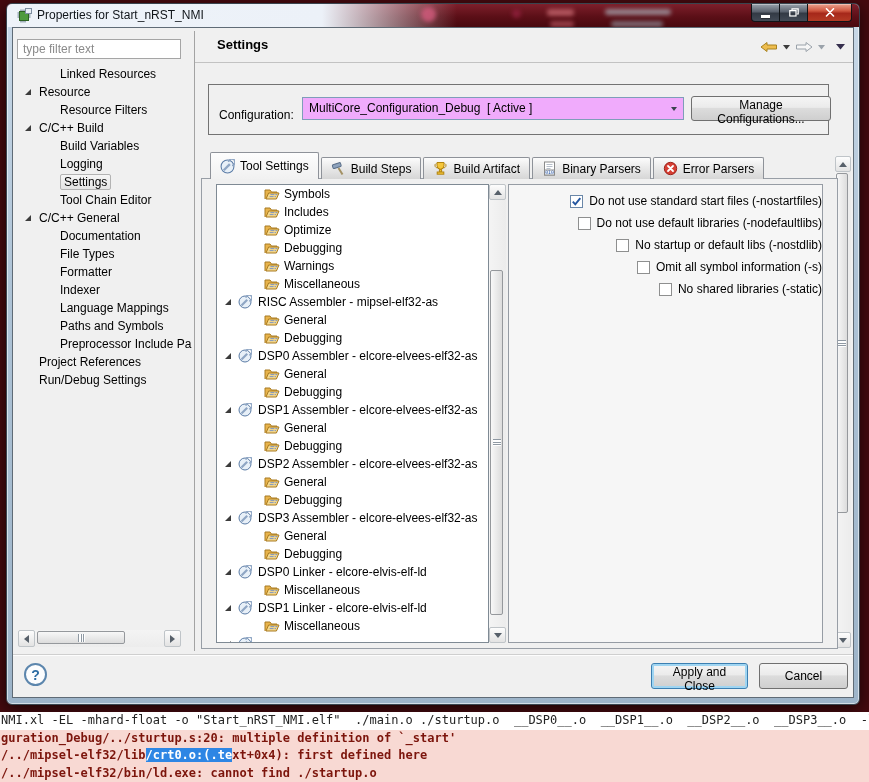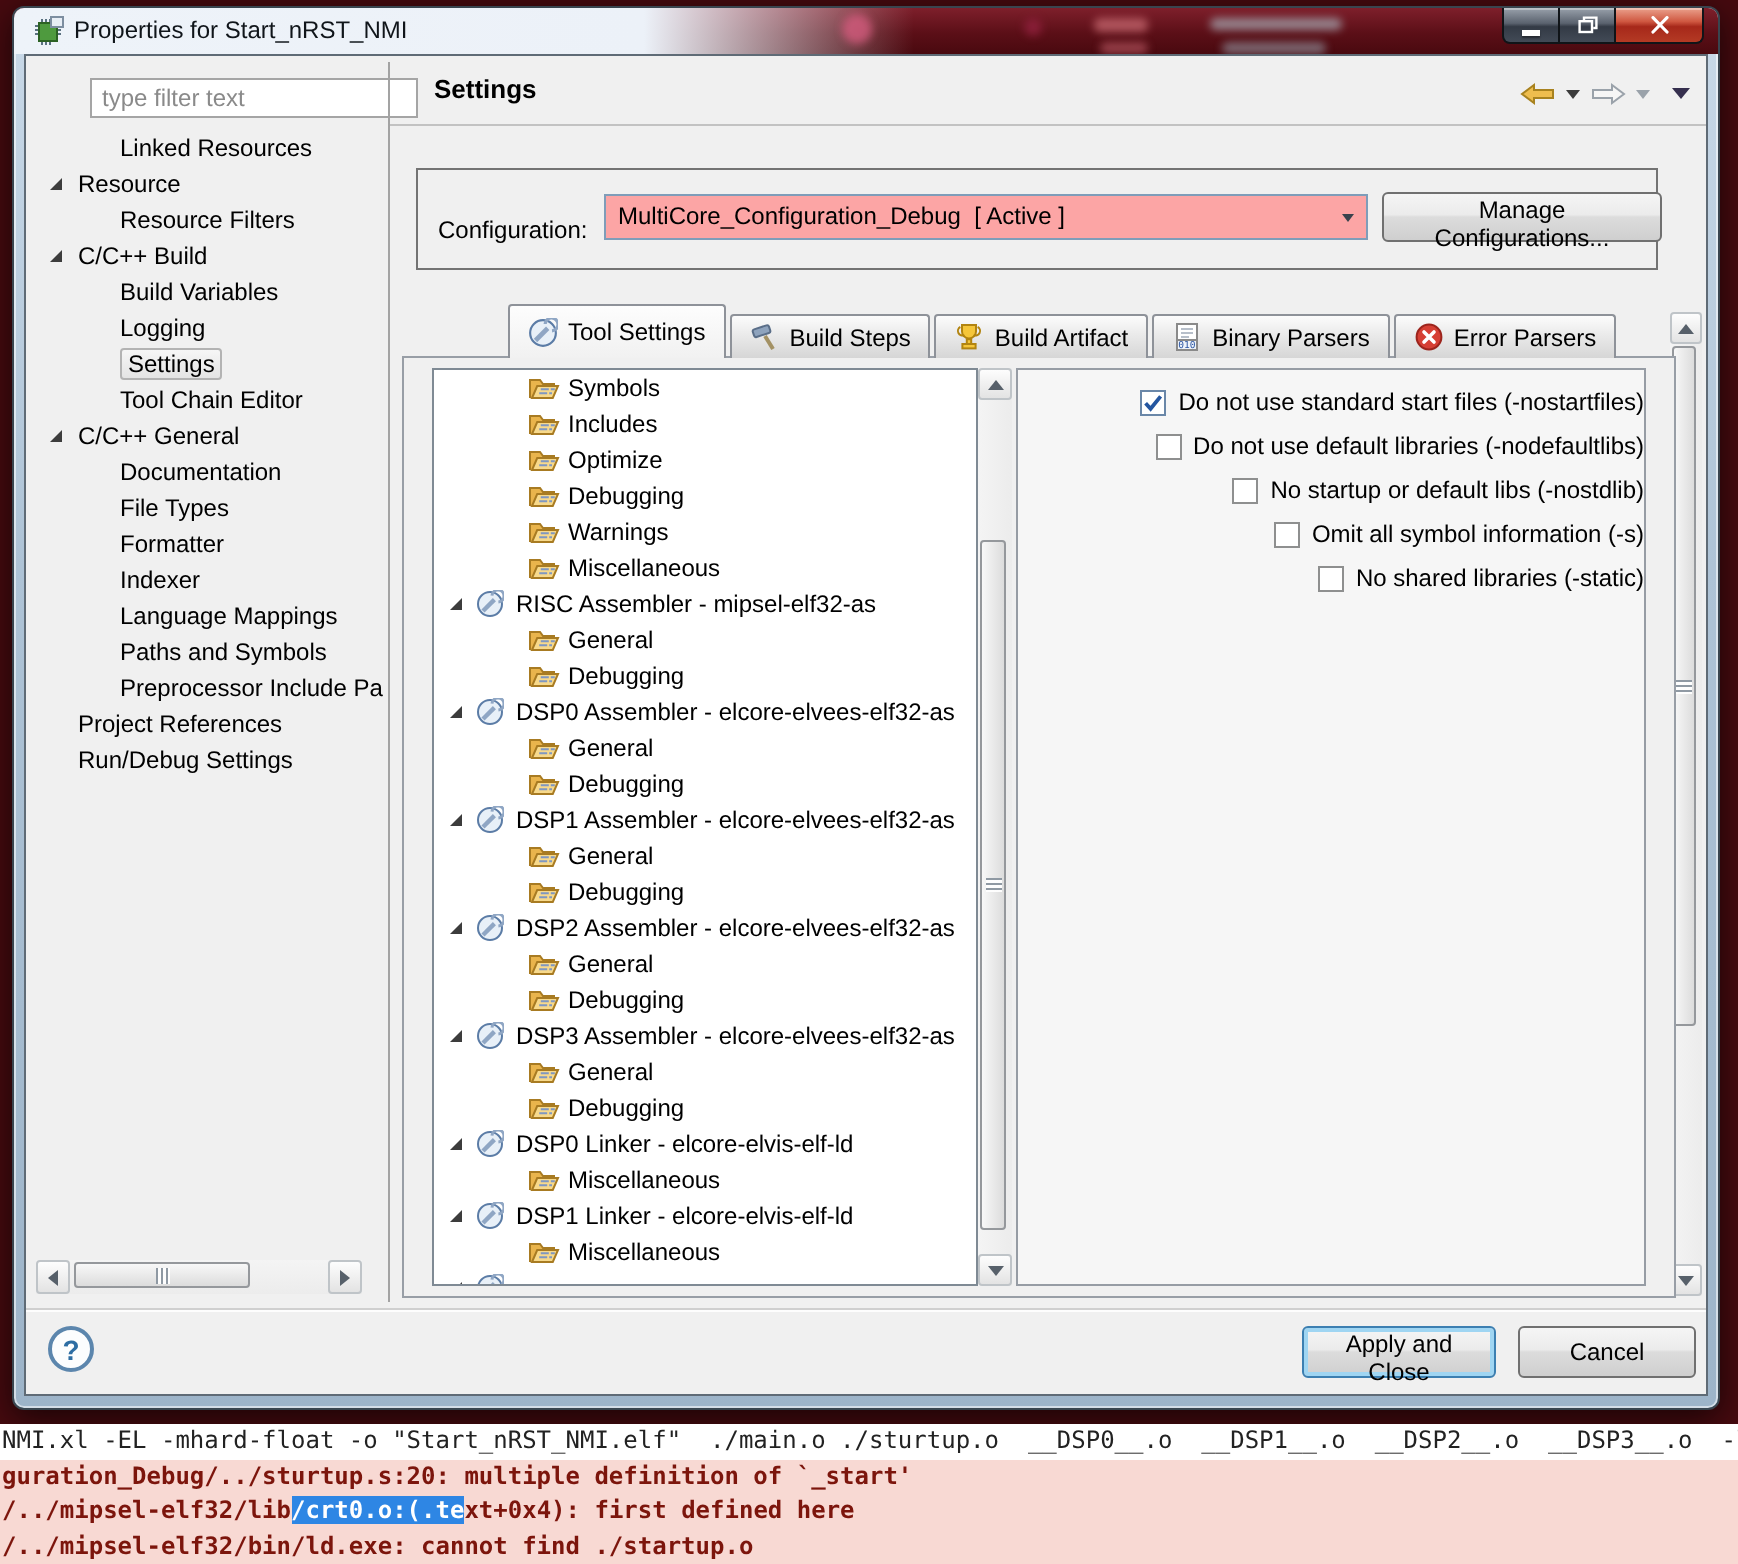--- a/index.html
+++ b/index.html
@@ -32,53 +32,53 @@
            box-shadow:inset 0 1px 0 rgba(255,255,255,.35);}
   .cap-btn.min{border-radius:0 0 0 4px;}
   .cap-btn.close{width:45px;border-radius:0 0 4px 0;
            background:linear-gradient(180deg,#eba28e 0%,#cf5740 40%,#a6281a 55%,#b43a24 100%);}
   .glyph-min{width:9px;height:3px;background:#fff;margin-top:8px;box-shadow:0 1px 1px rgba(0,0,0,.4);}
 
   
   .client{position:absolute;left:5px;right:5px;top:23px;bottom:6px;background:#f0f0f0;
           border:1px solid #5f6b76;}
   .filter{position:absolute;left:4px;top:11px;width:164px;height:20px;border:1px solid #a5a5a5;
-          padding:0 5px;font-family:"Liberation Sans",sans-serif;font-size:12px;background:#fff;margin-left:28px;}
+          padding:0 5px;font-family:"Liberation Sans",sans-serif;font-size:12px;background:#fff;}
   .filter::placeholder{color:#8a8a8a;}
   .nav-tree{position:absolute;left:0;top:37px;width:181px;height:392px;overflow:hidden;}
   .nav-row{position:relative;height:18px;}
   .nav-row .expander{position:absolute;left:11px;top:5px;line-height:0;}
   .nav-label{position:absolute;left:26px;top:2px;white-space:nowrap;}
   .nav-row.lvl1 .nav-label{left:47px;}
   .nav-label.selected{left:44px;background:linear-gradient(#f6f6f6,#e4e4e4);border:1px solid #b3b3b3;
           border-radius:2px;padding:0 3px;top:1px;}
   .vsep{position:absolute;left:181px;top:3px;height:620px;width:1px;background:#a3a3a3;}
 
   .page-title{position:absolute;left:204px;top:9px;font-size:13px;font-weight:bold;}
   .nav-arrows{position:absolute;right:8px;top:13px;display:flex;align-items:center;gap:5px;}
   .nav-arrows .caret{line-height:0;}
   .header-sep{position:absolute;left:182px;right:0;top:34px;height:1px;background:#c2c2c2;}
 
   .config-group{position:absolute;left:195px;top:56px;width:621px;height:51px;
                 border:1px solid #737373;background:#f0f0f0;}
   .config-label{position:absolute;left:10px;top:23px;}
-  .combo{position:absolute;left:93px;top:12px;width:382px;height:23px;background:#fca5a5;
+  .combo{position:absolute;left:93px;top:12px;width:382px;height:23px;background:#f0abfc;
          border:1px solid #7f9db9;}
   .combo-value{position:absolute;left:6px;top:3px;white-space:pre;}
   .combo-arrow{position:absolute;right:6px;top:9px;width:0;height:0;
          border-left:3.5px solid transparent;border-right:3.5px solid transparent;border-top:4.5px solid #39424d;}
   .btn{font-family:"Liberation Sans",sans-serif;font-size:12px;color:#000;border:1px solid #707070;border-radius:3px;
        background:linear-gradient(180deg,#f5f5f5 0%,#ebebeb 45%,#dcdcdc 50%,#cfcfcf 100%);}
   .manage{position:absolute;left:482px;top:11px;width:140px;height:25px;}
 
   .tabs{position:absolute;left:197px;top:124px;height:27px;display:flex;align-items:flex-end;z-index:3;}
   .tab{height:22px;display:inline-flex;align-items:center;gap:5px;padding:0 9px;margin-right:2px;
        border:1px solid #8e9299;border-bottom:none;border-radius:2px 2px 0 0;
        background:linear-gradient(180deg,#fcfcfc 0%,#eaeaea 45%,#d6d6d6 100%);white-space:nowrap;}
-  .tab.active{height:27px;background:linear-gradient(180deg,#fdfdfd 0%,#f1f1f1 100%);z-index:4;margin-left:44px;}
+  .tab.active{height:27px;background:linear-gradient(180deg,#fdfdfd 0%,#f1f1f1 100%);z-index:4;}
   .tab-icon{line-height:0;}
   .tab-content{position:absolute;left:188px;top:150px;width:637px;height:471px;background:#f0f0f0;
        border:1px solid #989ea6;z-index:2;}
   .tool-tree{position:absolute;left:14px;top:5px;width:273px;height:459px;background:#fff;
        border:1px solid #7f8a94;overflow:hidden;}
   .tt-row{position:relative;height:18px;white-space:nowrap;}
   .tt-row .expander{position:absolute;left:7px;top:5px;line-height:0;}
   .tt-row .ticon{position:absolute;left:21px;top:2px;line-height:0;}
   .tt-row .cicon{position:absolute;left:47px;top:2px;line-height:0;}
   .tt-row.tool .tt-label{position:absolute;left:41px;top:2px;}

